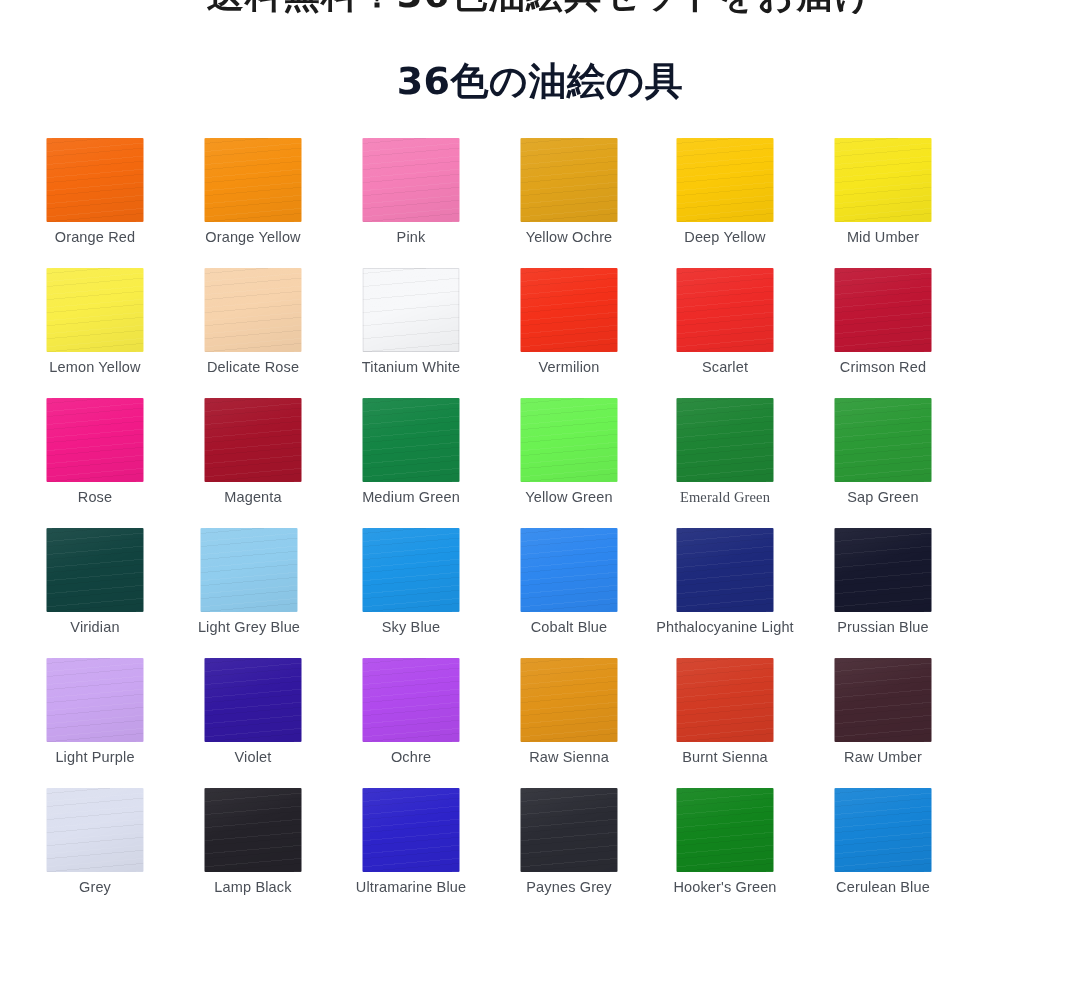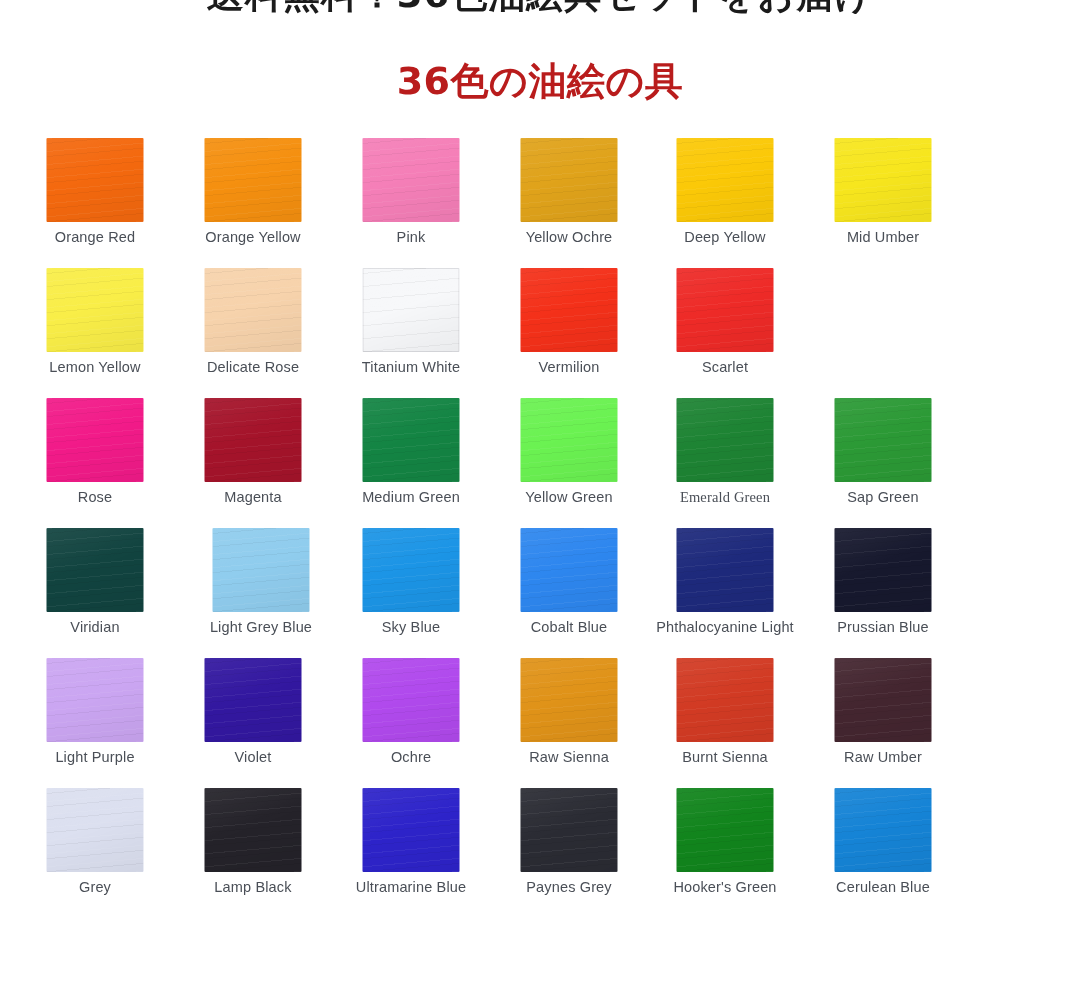--- a/index.html
+++ b/index.html
@@ -42,21 +42,21 @@
   
   .page-title {
     position: absolute;
     top: 56px;
     left: 0;
     width: 1080px;
     text-align: center;
     font-size: 38px;
     font-weight: bold;
     letter-spacing: 0.5px;
-    color: #b91c1c;
+    color: #0f172a;
     font-family: "DejaVu Sans", "Liberation Sans", sans-serif;
   }
 
   
   .swatch-grid {
     position: absolute;
     left: 0;
     top: 130px;
     width: 1080px;
   }
@@ -168,20 +168,24 @@
         <div class="swatch-label">Titanium White</div>
       </div>
       <div class="swatch-cell" style="left: 490px;">
         <div class="swatch-chip" style="background: rgb(244, 49, 26);"></div>
         <div class="swatch-label">Vermilion</div>
       </div>
       <div class="swatch-cell" style="left: 646px;">
         <div class="swatch-chip" style="background: rgb(238, 43, 40);"></div>
         <div class="swatch-label">Scarlet</div>
       </div>
+      <div class="swatch-cell" style="left: 804px;">
+        <div class="swatch-chip" style="background: rgb(191, 22, 52);"></div>
+        <div class="swatch-label">Crimson Red</div>
+      </div>
     </div>
     <div class="swatch-row">
       <div class="swatch-cell" style="left: 16px;">
         <div class="swatch-chip" style="background: rgb(242, 27, 137);"></div>
         <div class="swatch-label">Rose</div>
       </div>
       <div class="swatch-cell" style="left: 174px;">
         <div class="swatch-chip" style="background: rgb(165, 20, 43);"></div>
         <div class="swatch-label">Magenta</div>
       </div>
@@ -200,21 +204,21 @@
       <div class="swatch-cell" style="left: 804px;">
         <div class="swatch-chip" style="background: rgb(44, 154, 54);"></div>
         <div class="swatch-label">Sap Green</div>
       </div>
     </div>
     <div class="swatch-row">
       <div class="swatch-cell" style="left: 16px;">
         <div class="swatch-chip" style="background: rgb(18, 68, 64);"></div>
         <div class="swatch-label">Viridian</div>
       </div>
-      <div class="swatch-cell" style="left: 182px;">
+      <div class="swatch-cell" style="left: 170px;">
         <div class="swatch-chip" style="background: rgb(144, 205, 238);"></div>
         <div class="swatch-label">Light Grey Blue</div>
       </div>
       <div class="swatch-cell" style="left: 332px;">
         <div class="swatch-chip" style="background: rgb(28, 149, 230);"></div>
         <div class="swatch-label">Sky Blue</div>
       </div>
       <div class="swatch-cell" style="left: 490px;">
         <div class="swatch-chip" style="background: rgb(46, 135, 239);"></div>
         <div class="swatch-label">Cobalt Blue</div>

